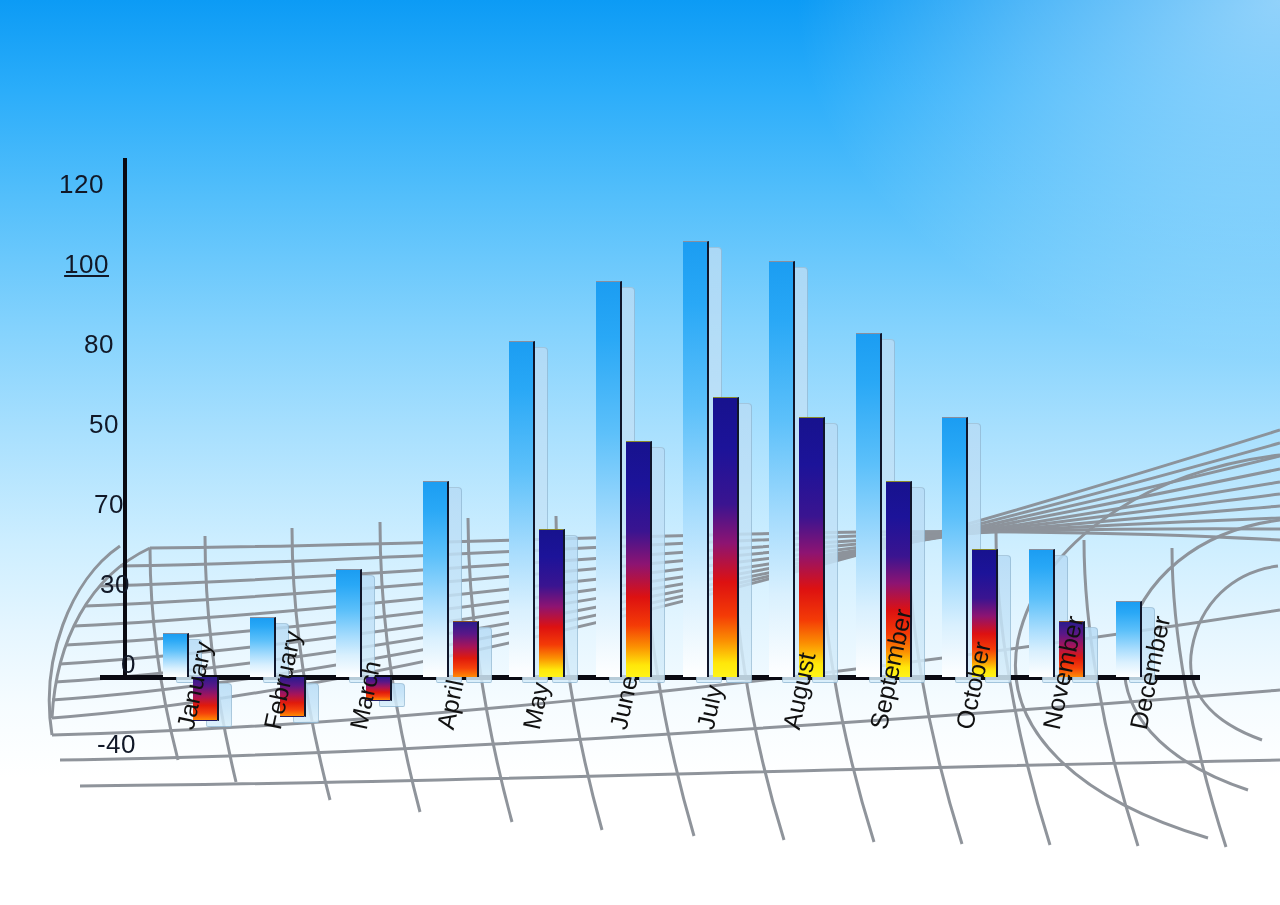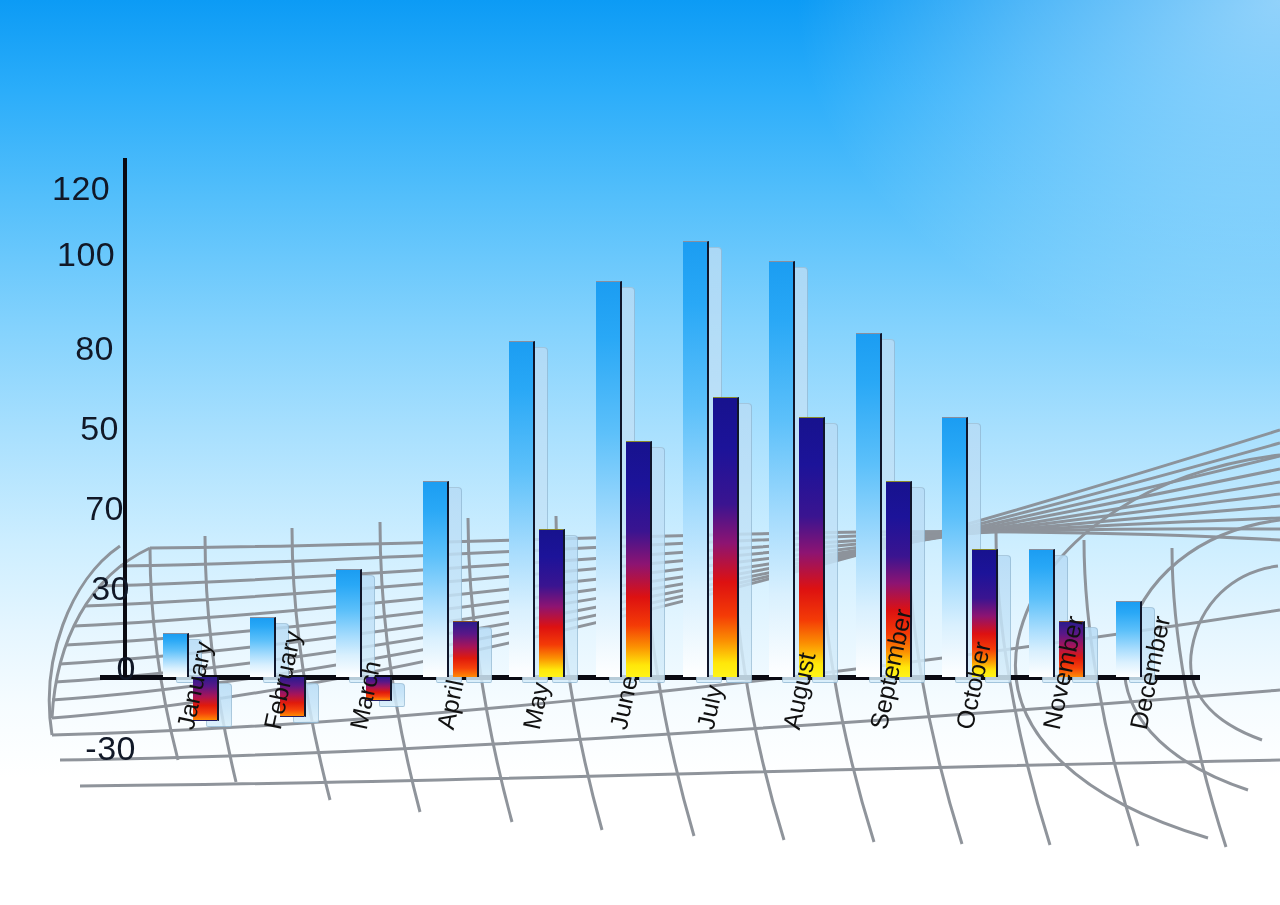--- a/index.html
+++ b/index.html
@@ -46,21 +46,21 @@
   .xaxis{
     position:absolute;left:100px;top:675px;width:1100px;height:5px;
     background:#0a0a12;
   }
   .ytick{
     position:absolute;width:22px;height:3px;background:#0a0a12;
   }
   .ylabel{
     position:absolute;
     color:#111827;
-    font-size:34px;
+    font-size:26px;
     font-weight:400;
     letter-spacing:.5px;
     text-align:right;
     white-space:nowrap;
   }
 
   
   .bar{position:absolute;}
   .bar .shadow{
     position:absolute;left:13px;top:6px;width:26px;
@@ -155,27 +155,27 @@
 
   <div class="plot">
 
     <div class="yaxis"></div>
 
     <div class="xaxis"></div>
 
     <div class="ytick" style="left:112px;top:676px;"></div>
 
     <div class="ylabel" style="left:52px;top:169px;width:52px;">120</div>
-    <div class="ylabel" style="left:57px;top:235px;width:52px;">100</div>
+    <div class="ylabel" style="left:57px;top:249px;width:52px;text-decoration:underline;">100</div>
     <div class="ylabel" style="left:62px;top:329px;width:52px;text-align:right;">80</div>
     <div class="ylabel" style="left:67px;top:409px;width:52px;">50</div>
     <div class="ylabel" style="left:72px;top:489px;width:52px;">70</div>
     <div class="ylabel" style="left:78px;top:569px;width:52px;">30</div>
     <div class="ylabel" style="left:84px;top:649px;width:52px;">0</div>
-    <div class="ylabel" style="left:60px;top:729px;width:76px;">-30</div>
+    <div class="ylabel" style="left:60px;top:729px;width:76px;">-40</div>
 
     <div id="bars">
         <div class="bar" style="left: 163px; top: 633px; height: 44px; width: 42px;">
           <div class="shadow" style="height: 44px;"></div>
           <div class="face face-blue" style="height: 44px;"></div>
         </div>
         <div class="bar" style="left: 193px; top: 677px; height: 44px; width: 42px;">
           <div class="shadow" style="height: 44px;"></div>
           <div class="face face-hot-short neg" style="height: 44px;"></div>
         </div>

